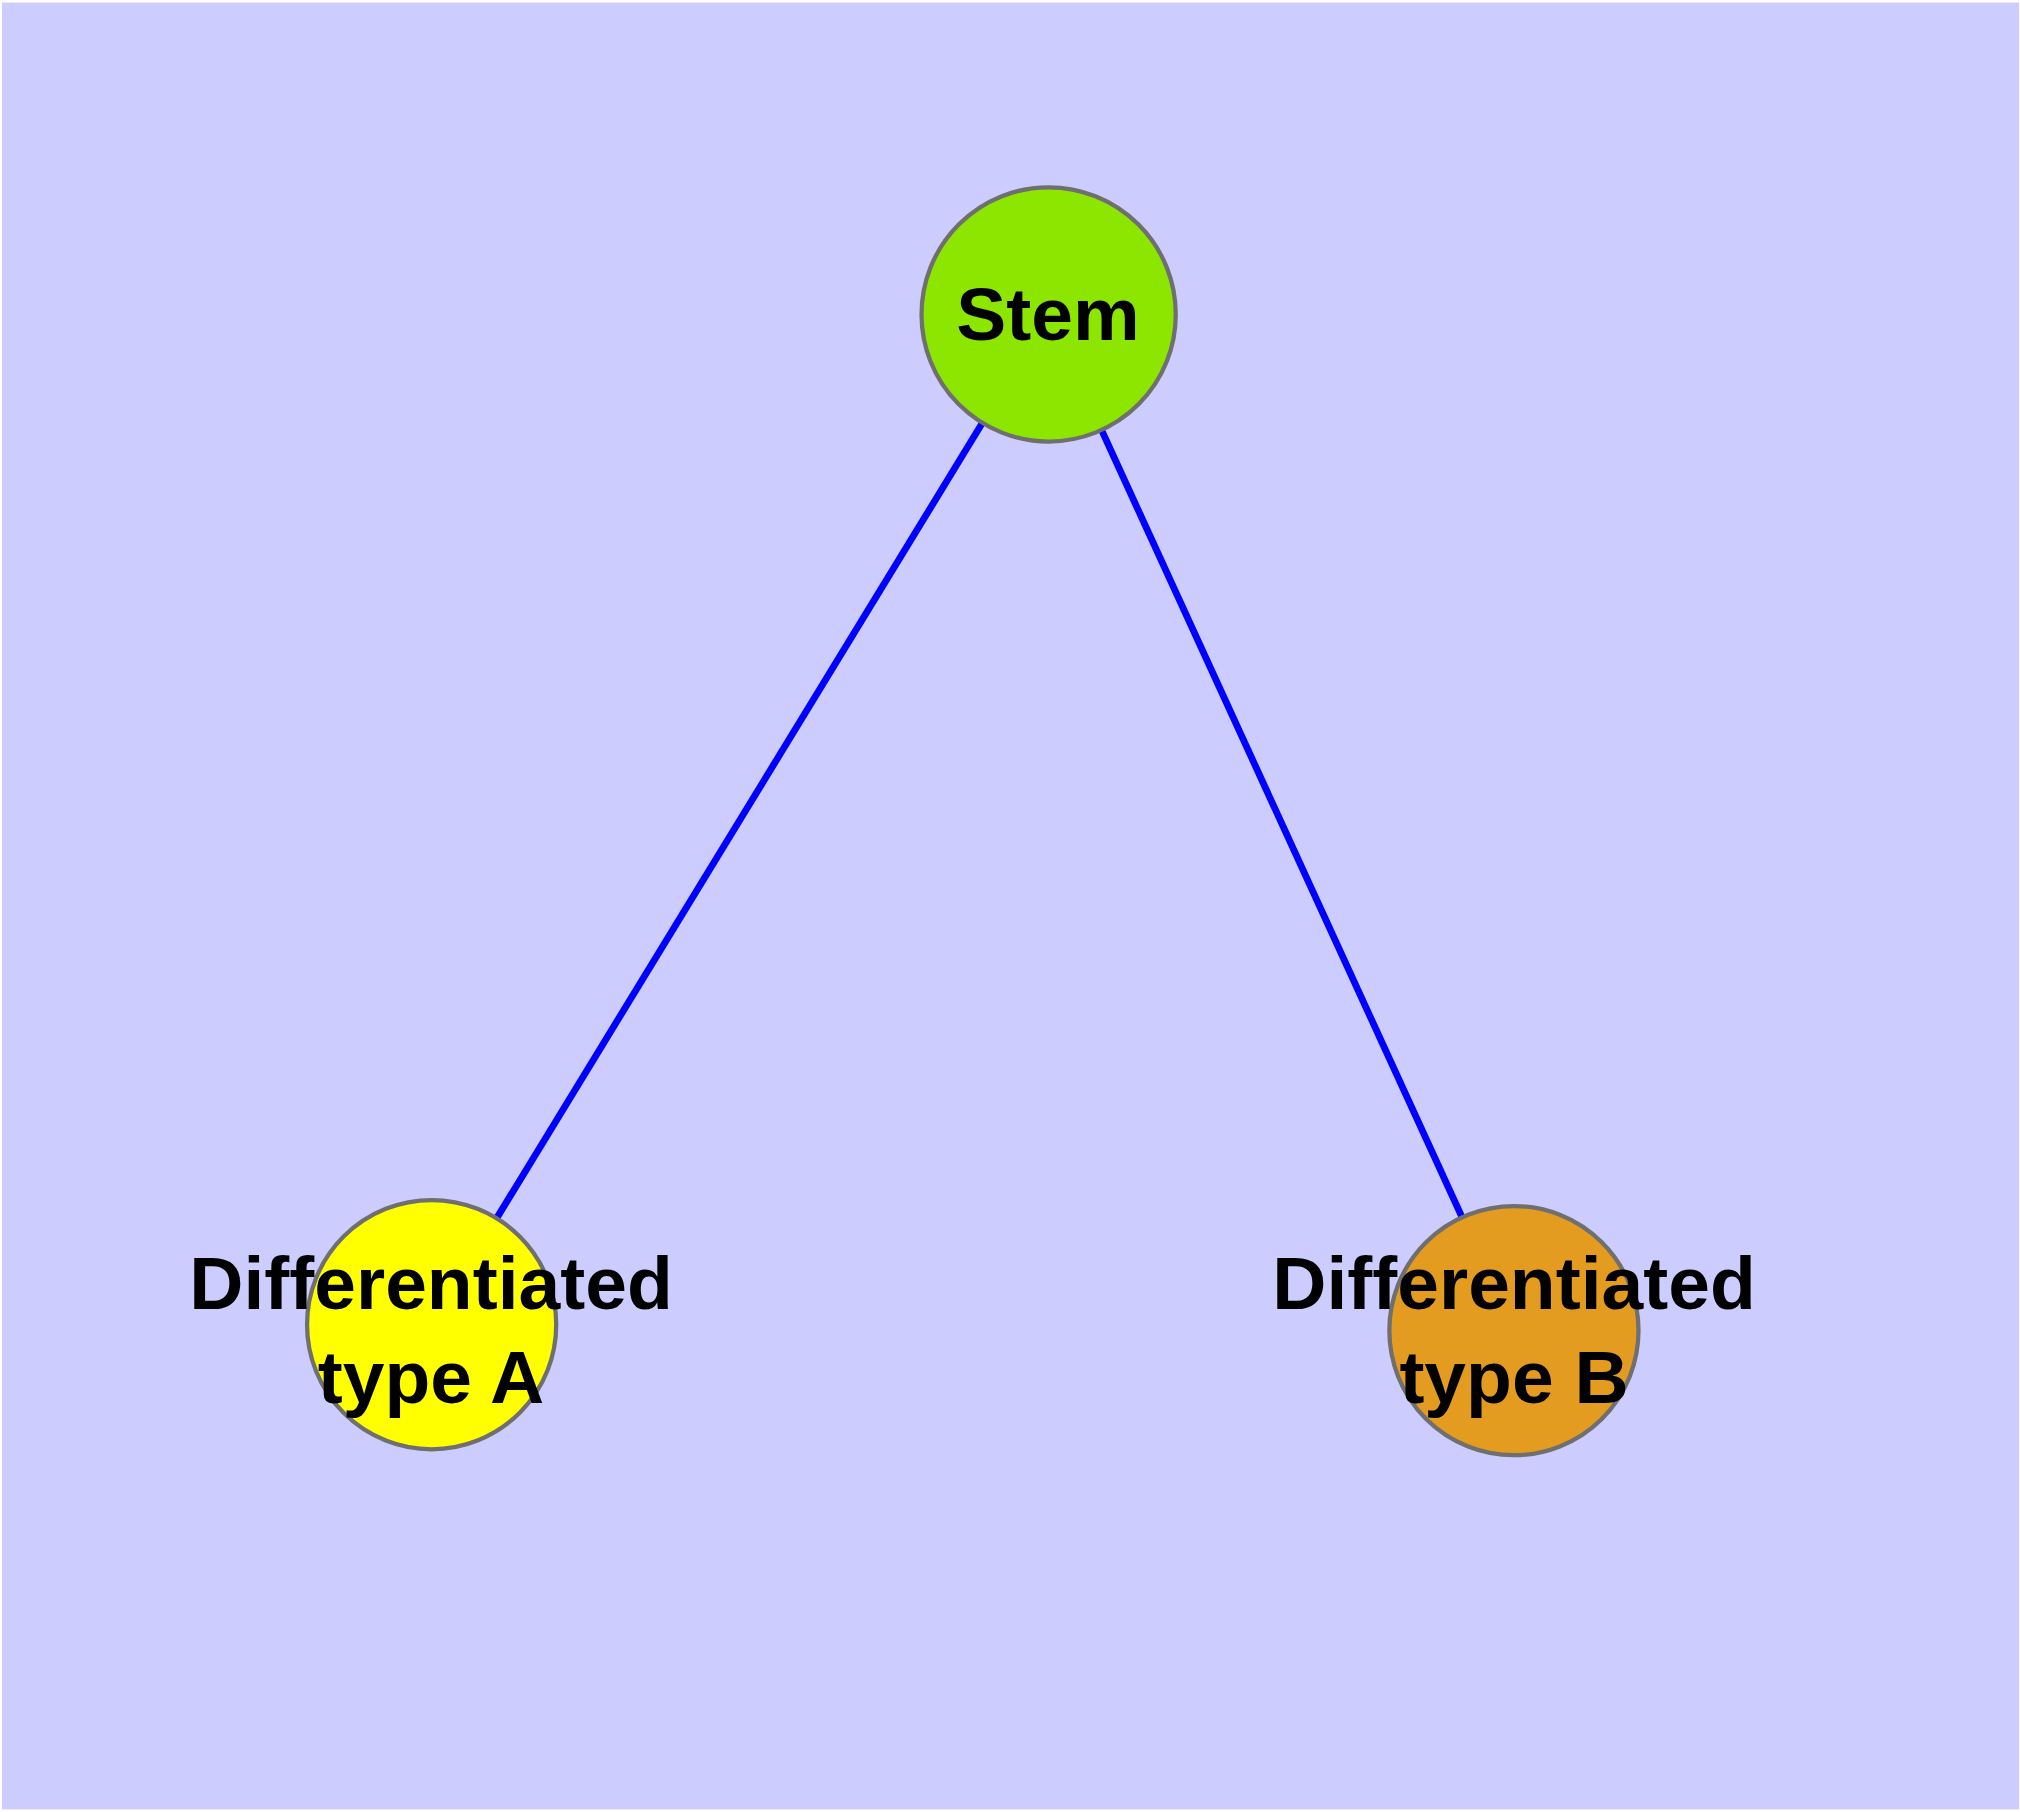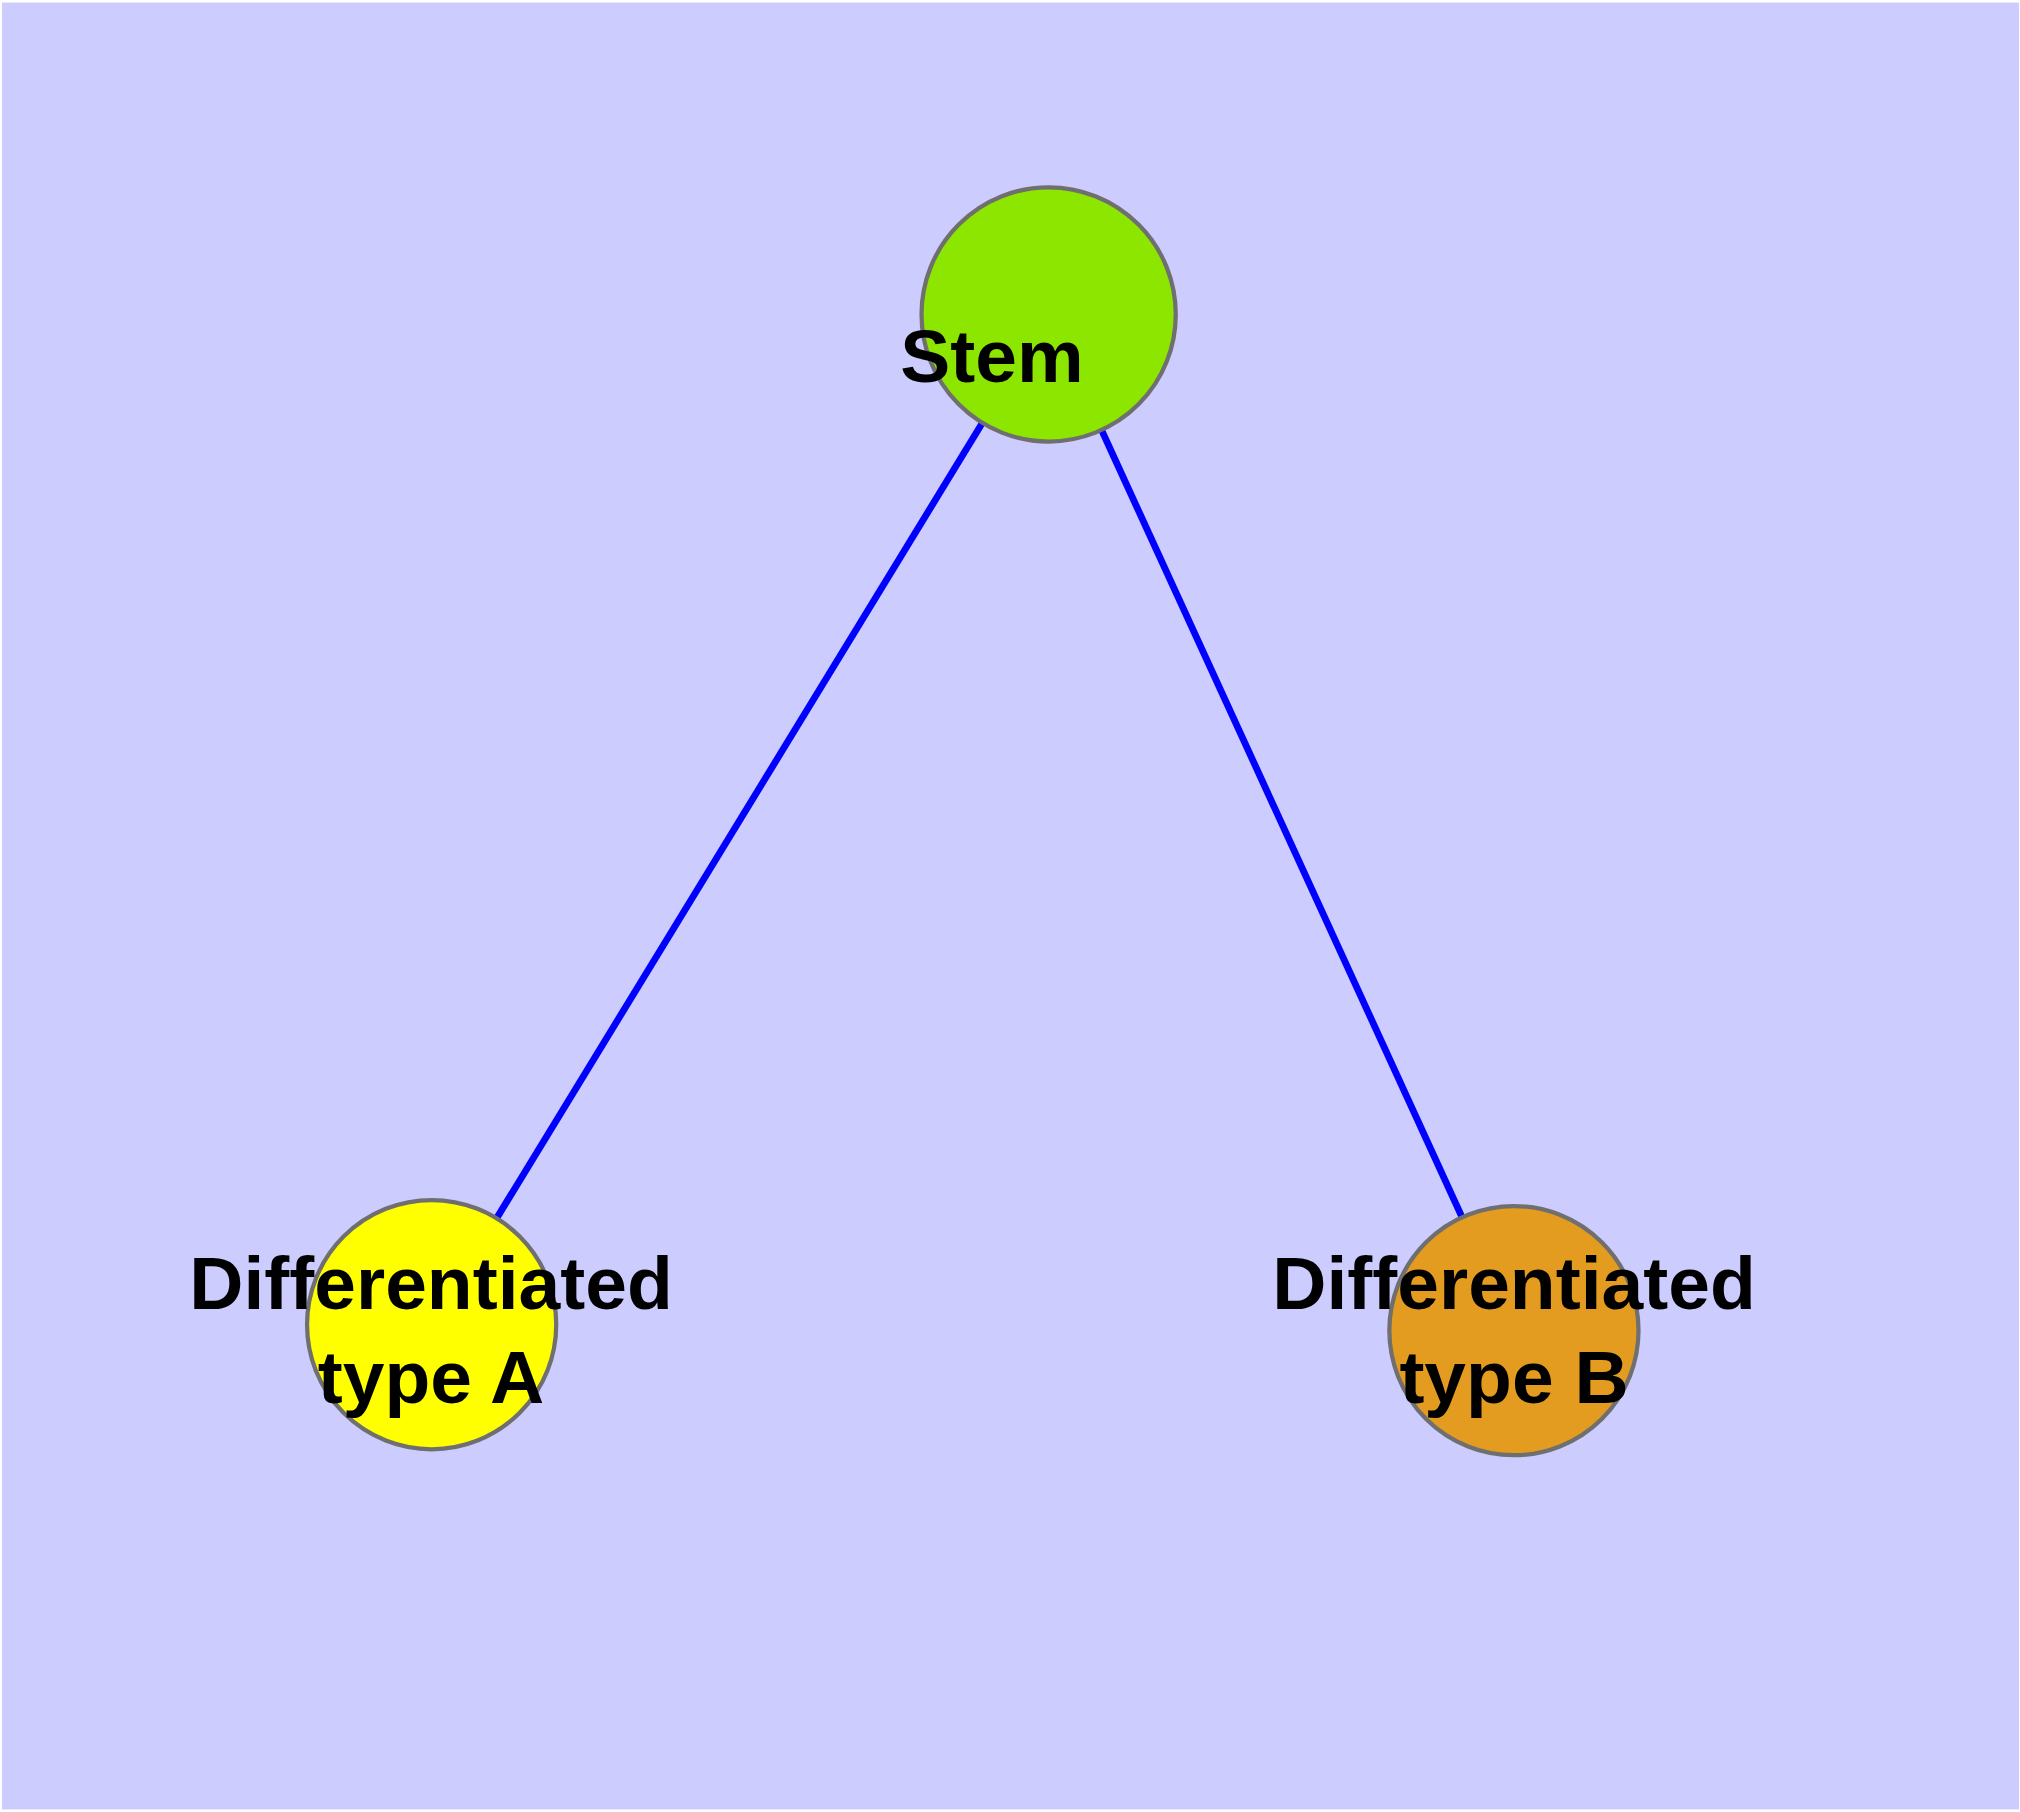--- a/index.html
+++ b/index.html
@@ -56,21 +56,21 @@
 
     <line x1="1237" y1="371" x2="1786" y2="1570" class="edge" stroke="#0000FF"></line>
 
     <circle cx="1237" cy="371" r="150" class="node" fill="#8CE600" stroke="#6F6F6F"></circle>
 
     <circle cx="509" cy="1563" r="147" class="node" fill="#FFFF00" stroke="#6F6F6F"></circle>
 
     <circle cx="1786" cy="1570" r="147" class="node" fill="#E39C20" stroke="#6F6F6F"></circle>
   </svg>
 
-  <div class="node-label" style="left: 992px; top: 315px; margin-top: 42px;">Stem</div>
+  <div class="node-label" style="left: 1048px; top: 315px;">Stem</div>
 
   <div class="node-label" style="left: 431px; top: 1331px;">Differentiated
 type A</div>
 
   <div class="node-label" style="left: 1514px; top: 1331px;">Differentiated
 type B</div>
 
 </div>
 
 

